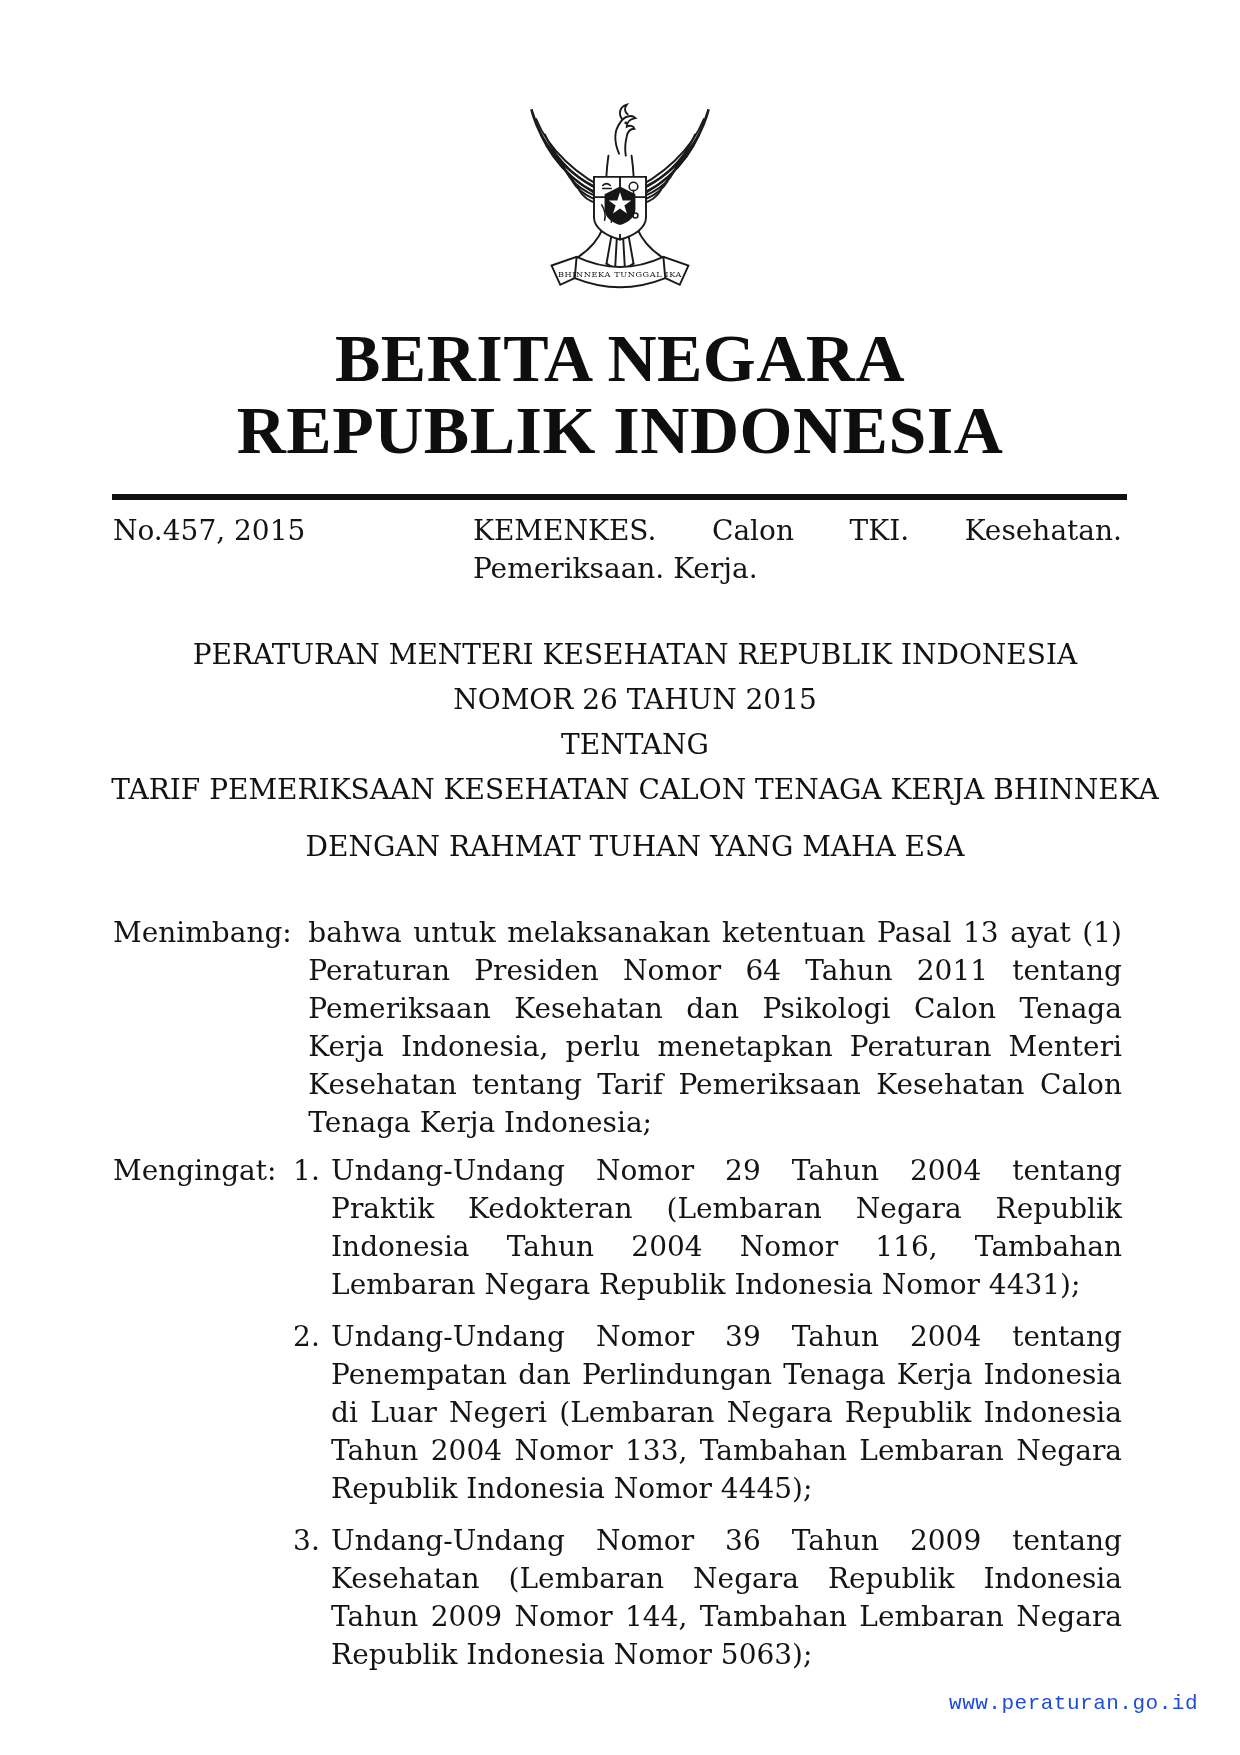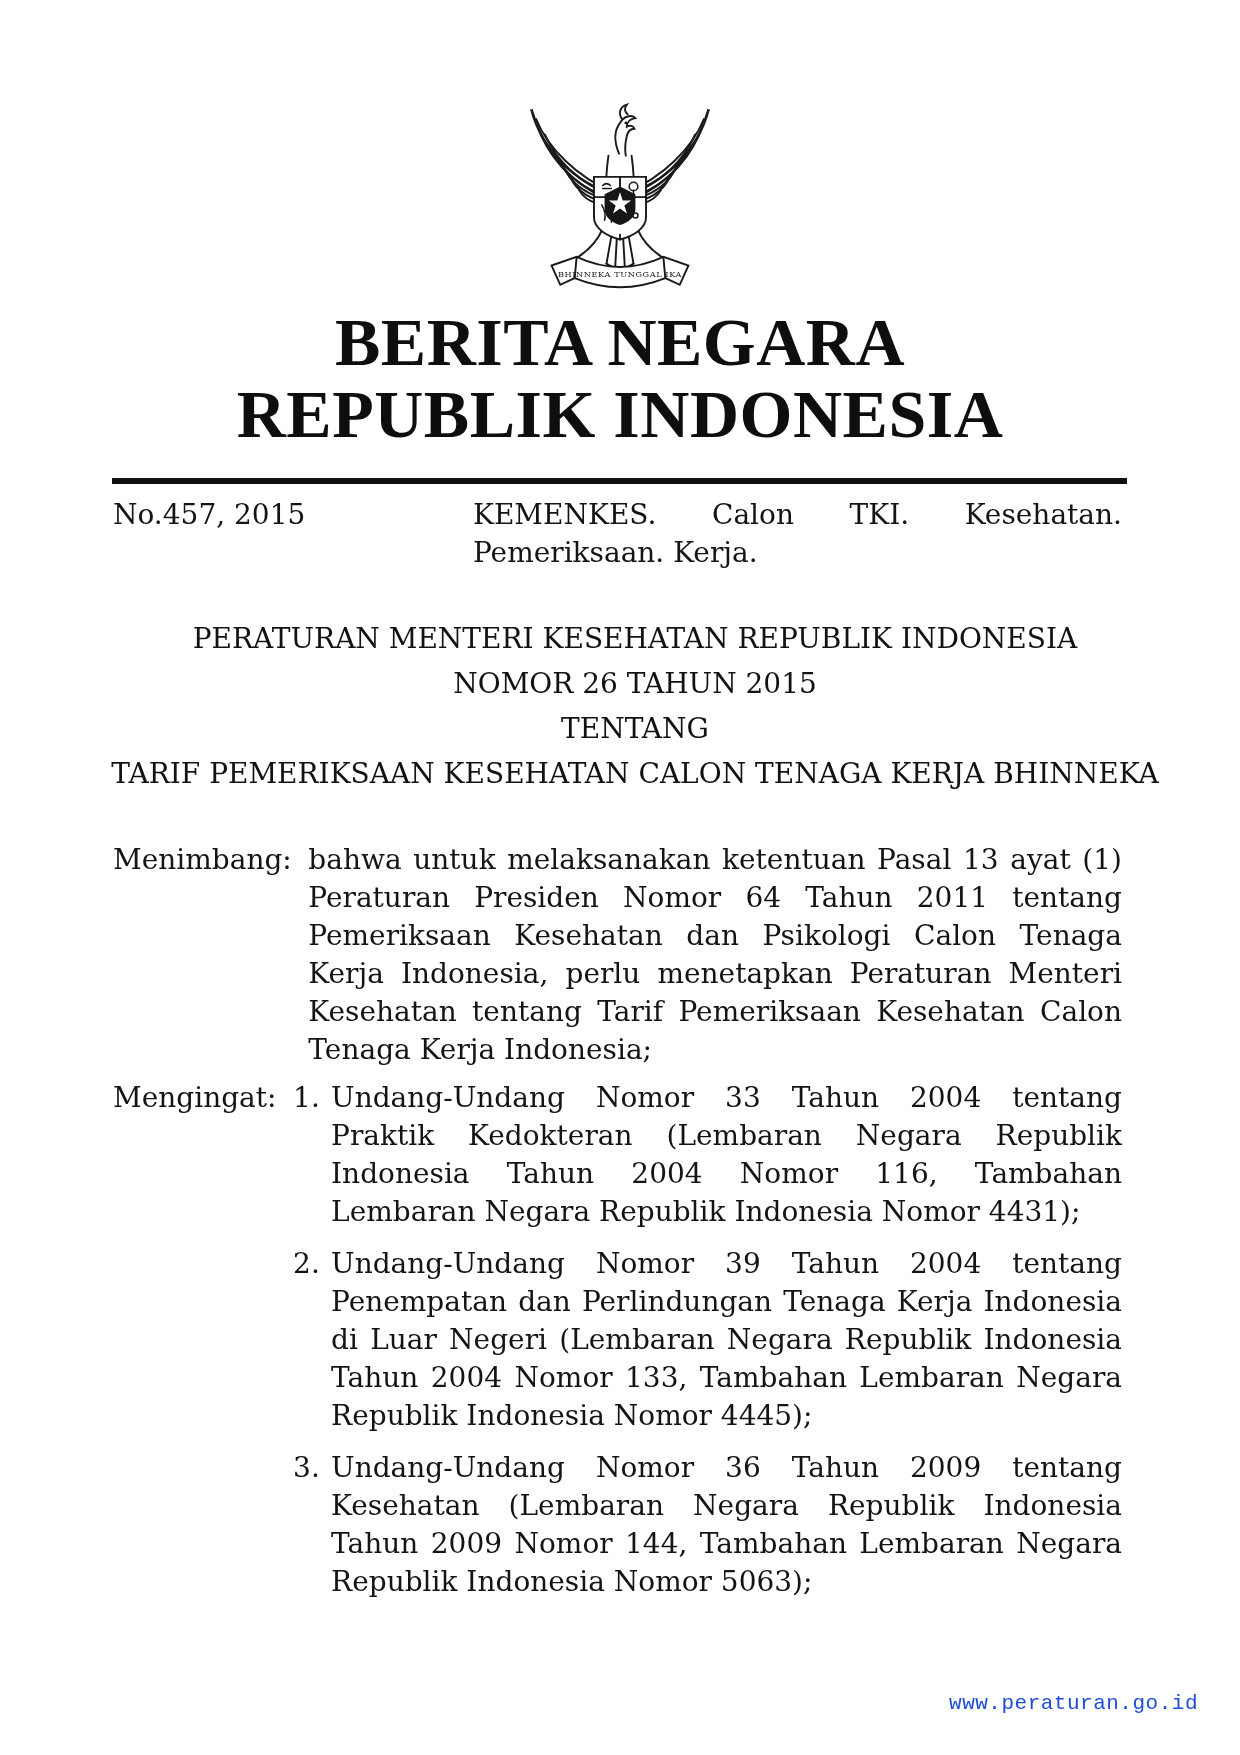--- a/index.html
+++ b/index.html
@@ -15,21 +15,21 @@
   }
   
   .emblem-wrap {
     margin: 94px auto 0;
     width: 204px;
     height: 212px;
     display: block;
   }
   
   .masthead {
-    margin-top: 0;
+    margin-top: 16px;
     text-align: center;
     font-family: "Liberation Serif", serif;
     font-weight: bold;
     font-size: 68px;
     line-height: 72px;
     letter-spacing: 0.5px;
     color: #0e0e0e;
   }
   .rule {
     height: 6px;
@@ -180,35 +180,36 @@
       </div>
       <div>Pemeriksaan. Kerja.</div>
     </div>
   </div>
 
   <div class="hgroup">
     <div class="hline h-first">PERATURAN MENTERI KESEHATAN REPUBLIK INDONESIA</div>
     <div class="hline h-next">NOMOR 26 TAHUN 2015</div>
     <div class="hline h-next">TENTANG</div>
     <div class="hline h-next">TARIF PEMERIKSAAN KESEHATAN CALON TENAGA KERJA BHINNEKA</div>
+    <div class="hline h-inv">DENGAN RAHMAT TUHAN YANG MAHA ESA</div>
   </div>
 
   <div class="hang considerations">
     <div class="hang-label">Menimbang</div>
     <div class="hang-colon">:</div>
     <div class="hang-body">bahwa untuk melaksanakan ketentuan Pasal 13 ayat (1) Peraturan Presiden Nomor 64 Tahun 2011 tentang Pemeriksaan Kesehatan dan Psikologi Calon Tenaga Kerja Indonesia, perlu menetapkan Peraturan Menteri Kesehatan tentang Tarif Pemeriksaan Kesehatan Calon Tenaga Kerja Indonesia;</div>
   </div>
 
   <div class="hang legal">
     <div class="hang-label">Mengingat</div>
     <div class="hang-colon">:</div>
     <div class="hang-body">
       <div class="num-item">
         <div class="num-cell">1.</div>
-        <div class="num-text">Undang-Undang Nomor 33 Tahun 2004 tentang Praktik Kedokteran (Lembaran Negara Republik Indonesia Tahun 2004 Nomor 116, Tambahan Lembaran Negara Republik Indonesia Nomor 4431);</div>
+        <div class="num-text">Undang-Undang Nomor 29 Tahun 2004 tentang Praktik Kedokteran (Lembaran Negara Republik Indonesia Tahun 2004 Nomor 116, Tambahan Lembaran Negara Republik Indonesia Nomor 4431);</div>
       </div>
       <div class="num-item">
         <div class="num-cell">2.</div>
         <div class="num-text">Undang-Undang Nomor 39 Tahun 2004 tentang Penempatan dan Perlindungan Tenaga Kerja Indonesia di Luar Negeri (Lembaran Negara Republik Indonesia Tahun 2004 Nomor 133, Tambahan Lembaran Negara Republik Indonesia Nomor 4445);</div>
       </div>
       <div class="num-item">
         <div class="num-cell">3.</div>
         <div class="num-text">Undang-Undang Nomor 36 Tahun 2009 tentang Kesehatan (Lembaran Negara Republik Indonesia Tahun 2009 Nomor 144, Tambahan Lembaran Negara Republik Indonesia Nomor 5063);</div>
       </div>
     </div>

